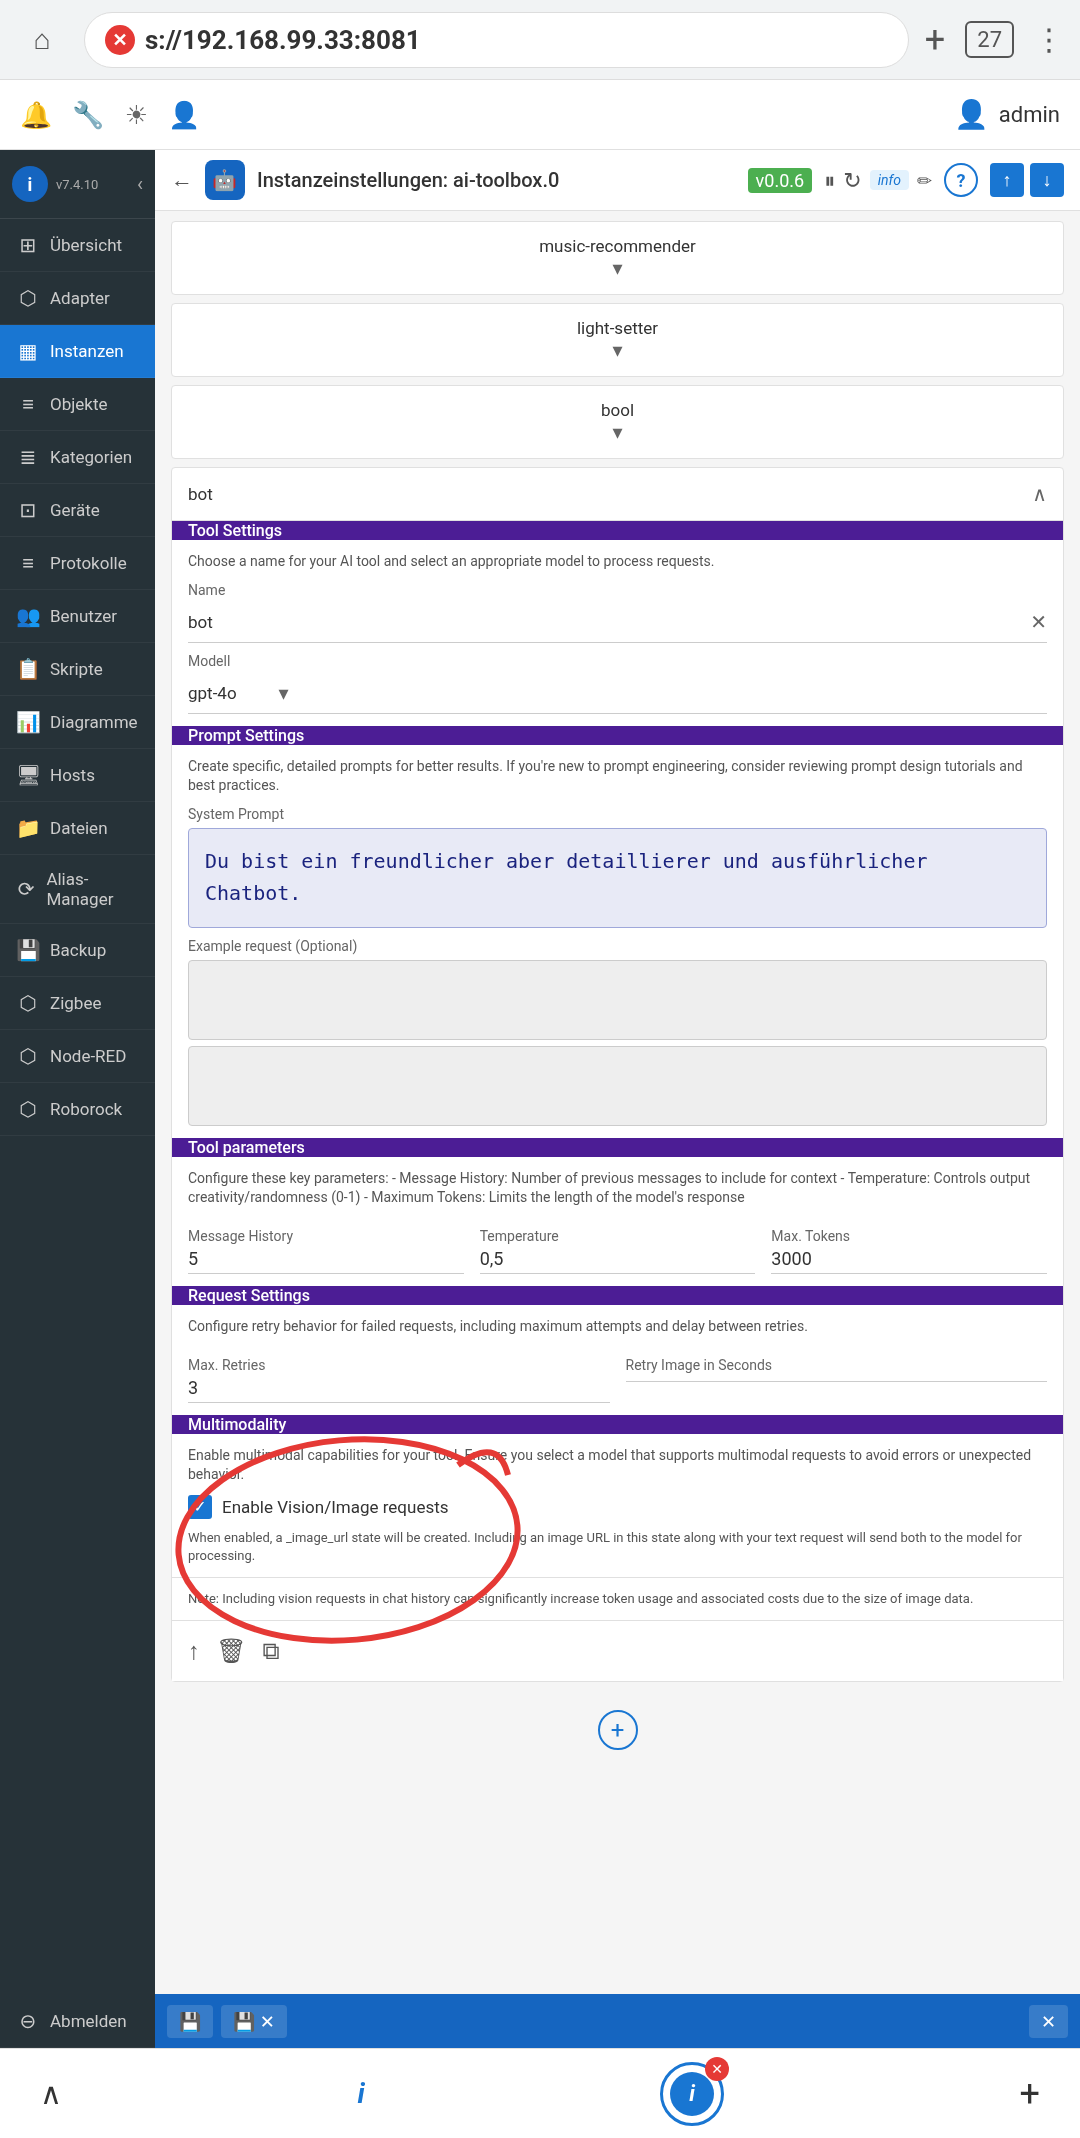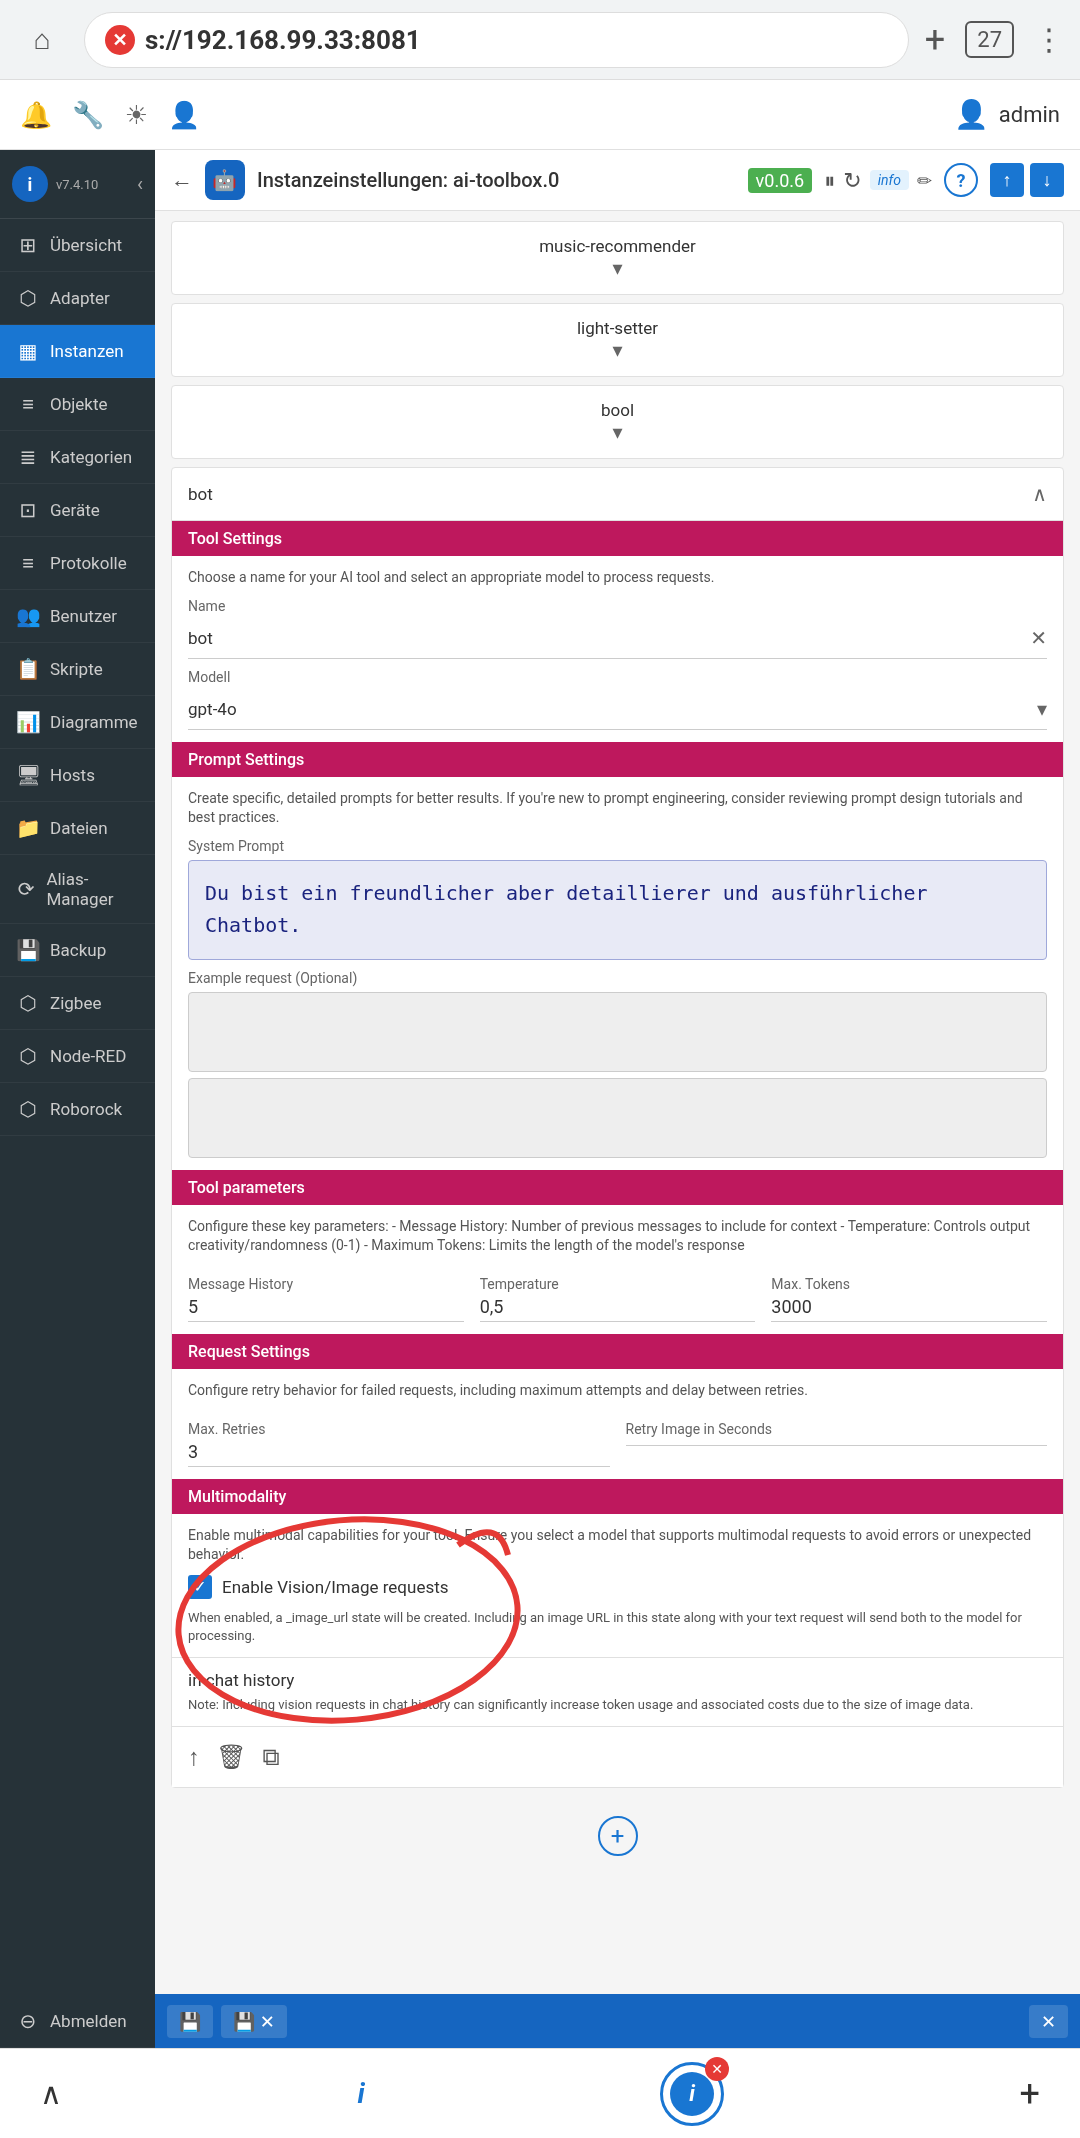--- a/index.html
+++ b/index.html
@@ -230,23 +230,23 @@
       color: #333;
       cursor: pointer;
       border-bottom: 1px solid #e0e0e0;
     }
 
     
     .section-panel {
       margin: 0;
     }
     .section-title-bar {
-      background: #be185d;
+      background: #4c1d95;
       color: white;
-      padding: 8px 16px;
+      padding: 0 16px;
       font-size: 16px;
       font-weight: 500;
     }
     .section-body {
       padding: 12px 16px;
       background: white;
     }
     .section-desc {
       font-size: 14px;
       color: #555;
@@ -275,21 +275,22 @@
     .field-input-clear { color: #666; font-size: 20px; cursor: pointer; }
     .field-select {
       border: none;
       border-bottom: 1px solid #ccc;
       width: 100%;
       padding: 8px 0;
       font-size: 17px;
       color: #333;
       display: flex;
       align-items: center;
-      justify-content: space-between;
+      justify-content: flex-start;
+      gap: 42px;
     }
     .field-select-arrow { color: #666; font-size: 20px; }
 
     
     .system-prompt-box {
       background: #e8eaf6;
       border: 1px solid #9fa8da;
       border-radius: 4px;
       padding: 16px;
       font-family: monospace;
@@ -707,21 +708,20 @@
                   <ellipse cx="190" cy="125" rx="170" ry="100" fill="none" stroke="#e53935" stroke-width="6" transform="rotate(-5 190 125)"></ellipse>
 
                   <path d="M 300 50 Q 340 20 350 60" fill="none" stroke="#e53935" stroke-width="6"></path>
                 </svg>
                 <div class="checkbox-box">✓</div>
                 <span class="checkbox-label">Enable Vision/Image requests</span>
               </div>
               <div class="checkbox-desc">When enabled, a _image_url state will be created. Including an image URL in this state along with your text request will send both to the model for processing.</div>
             </div>
             <div class="chat-history-section">
-              <div class="chat-history-title">in chat history</div>
               <div class="chat-history-note">Note: Including vision requests in chat history can significantly increase token usage and associated costs due to the size of image data.</div>
             </div>
             <div class="action-btn-row">
               <span class="action-btn">↑</span>
               <span class="action-btn">🗑</span>
               <span class="action-btn">⧉</span>
             </div>
           </div>
         </div>
 

